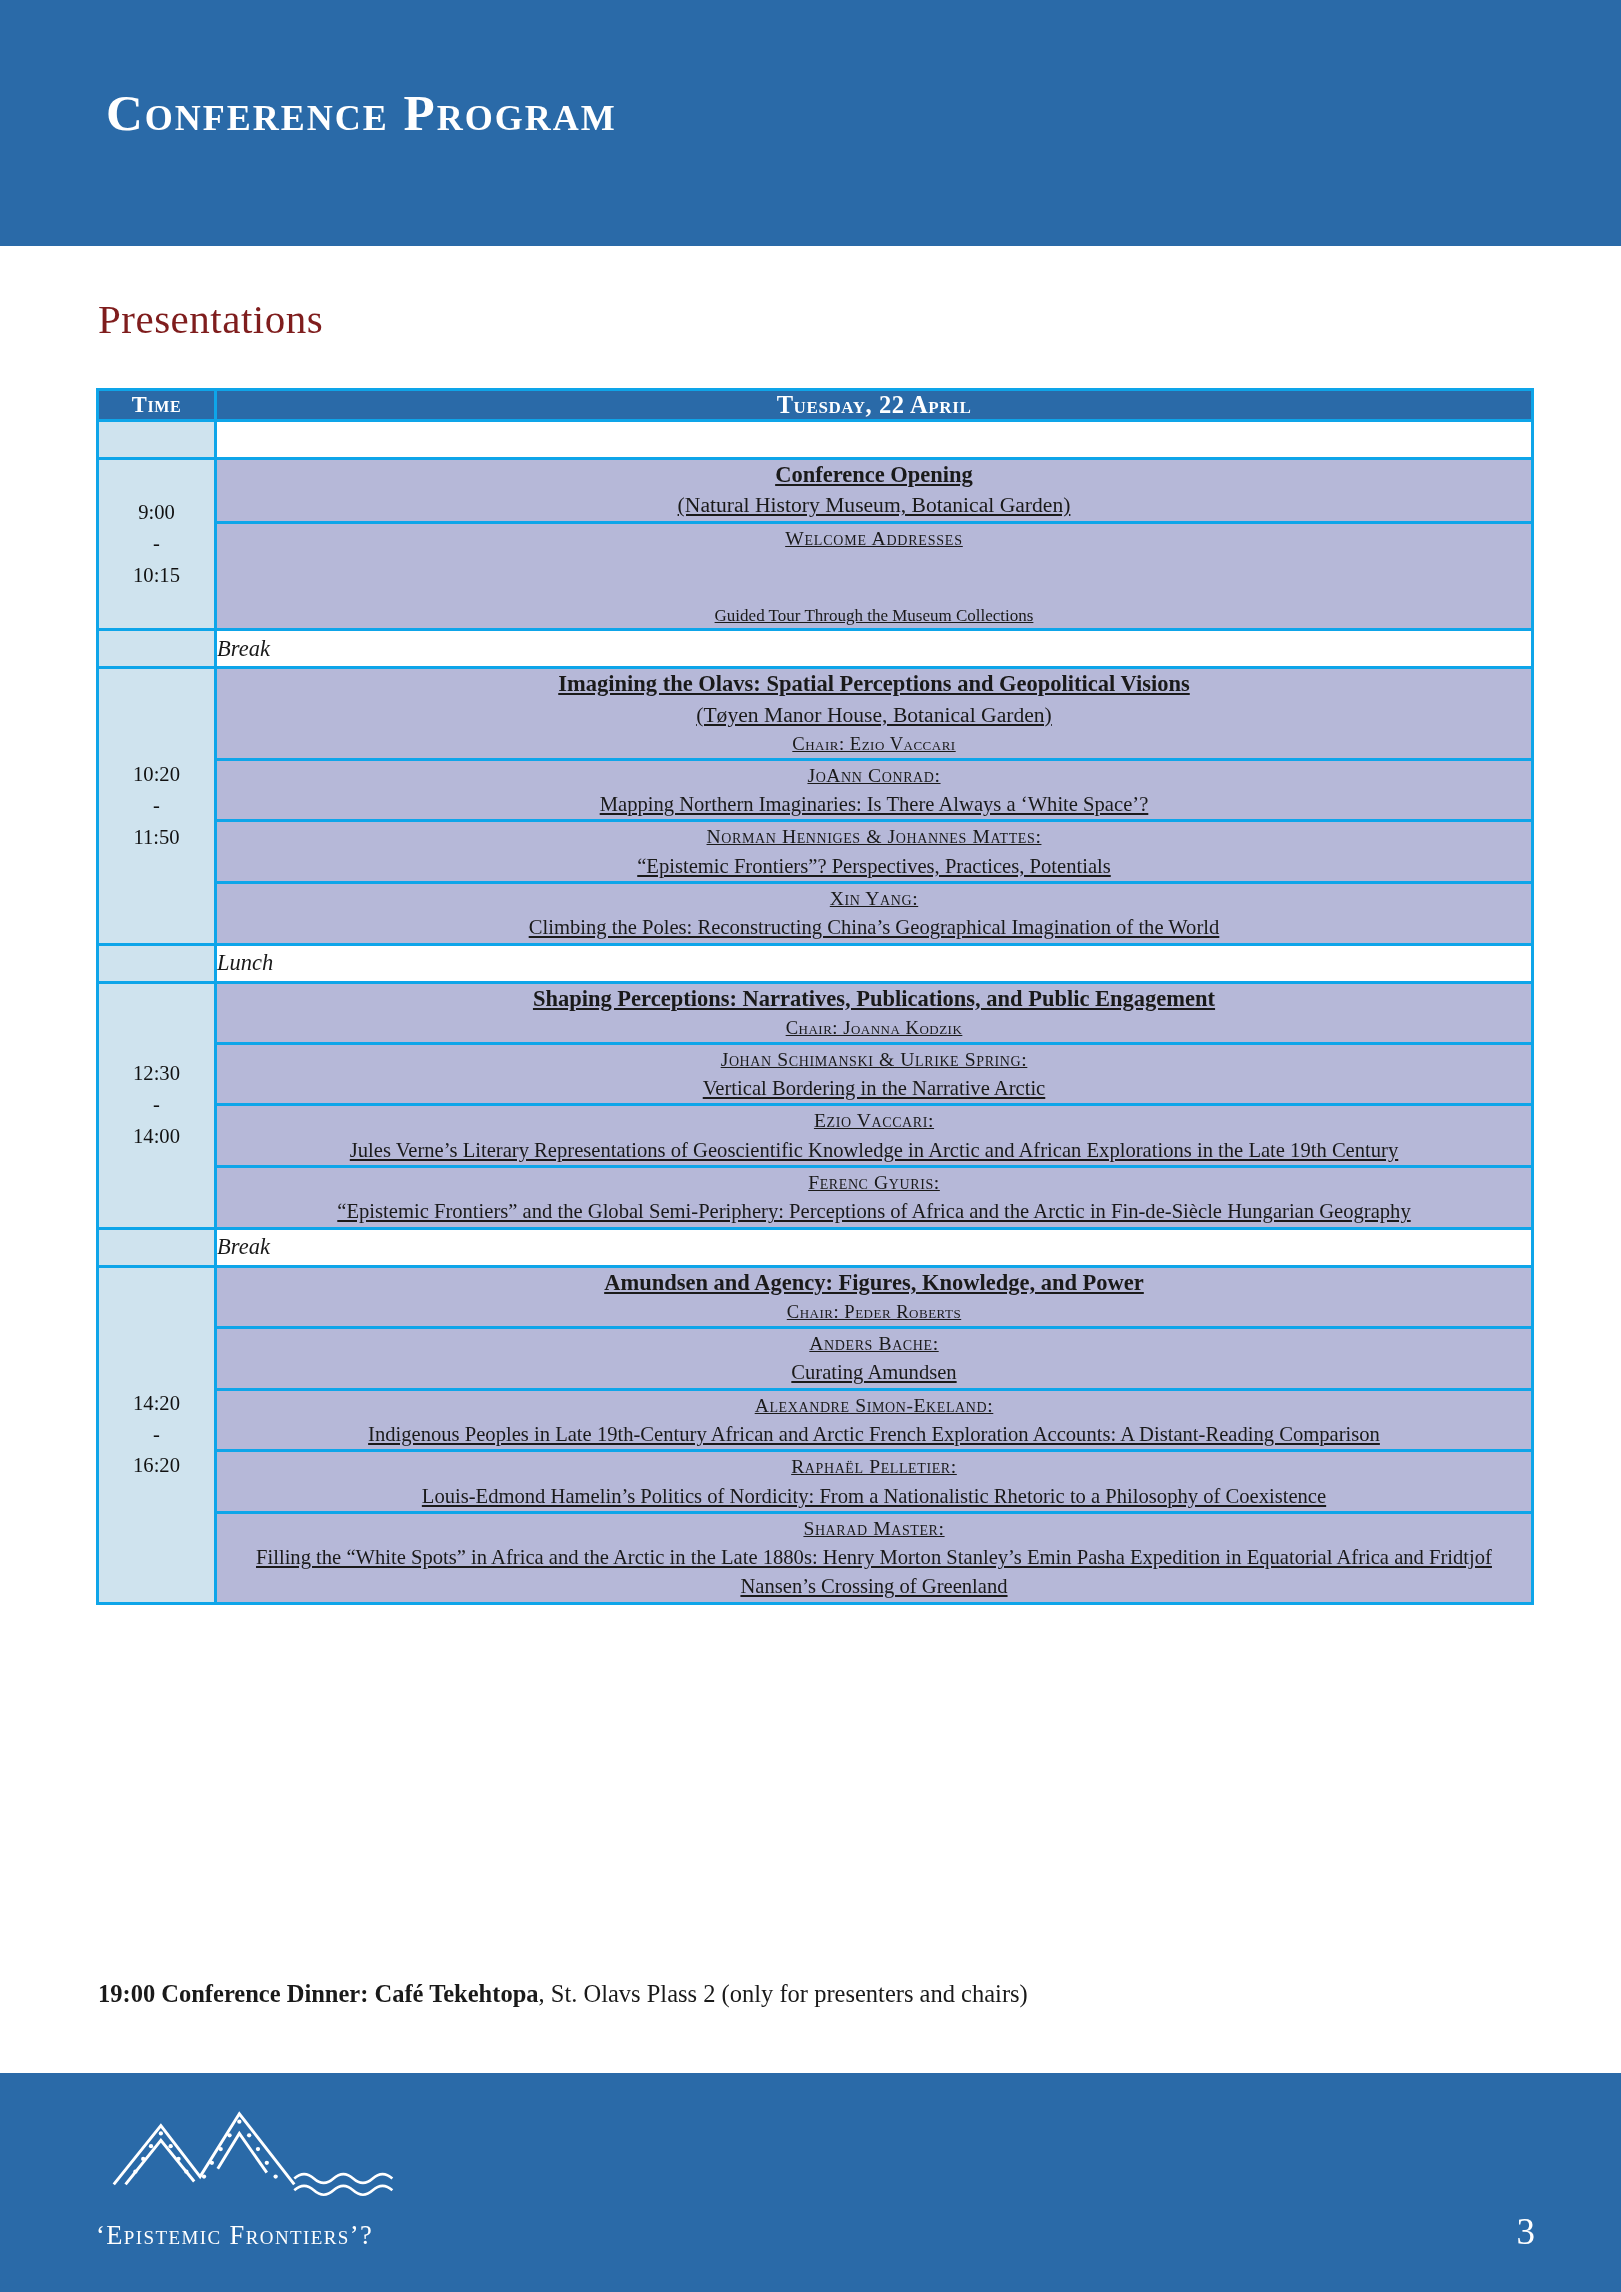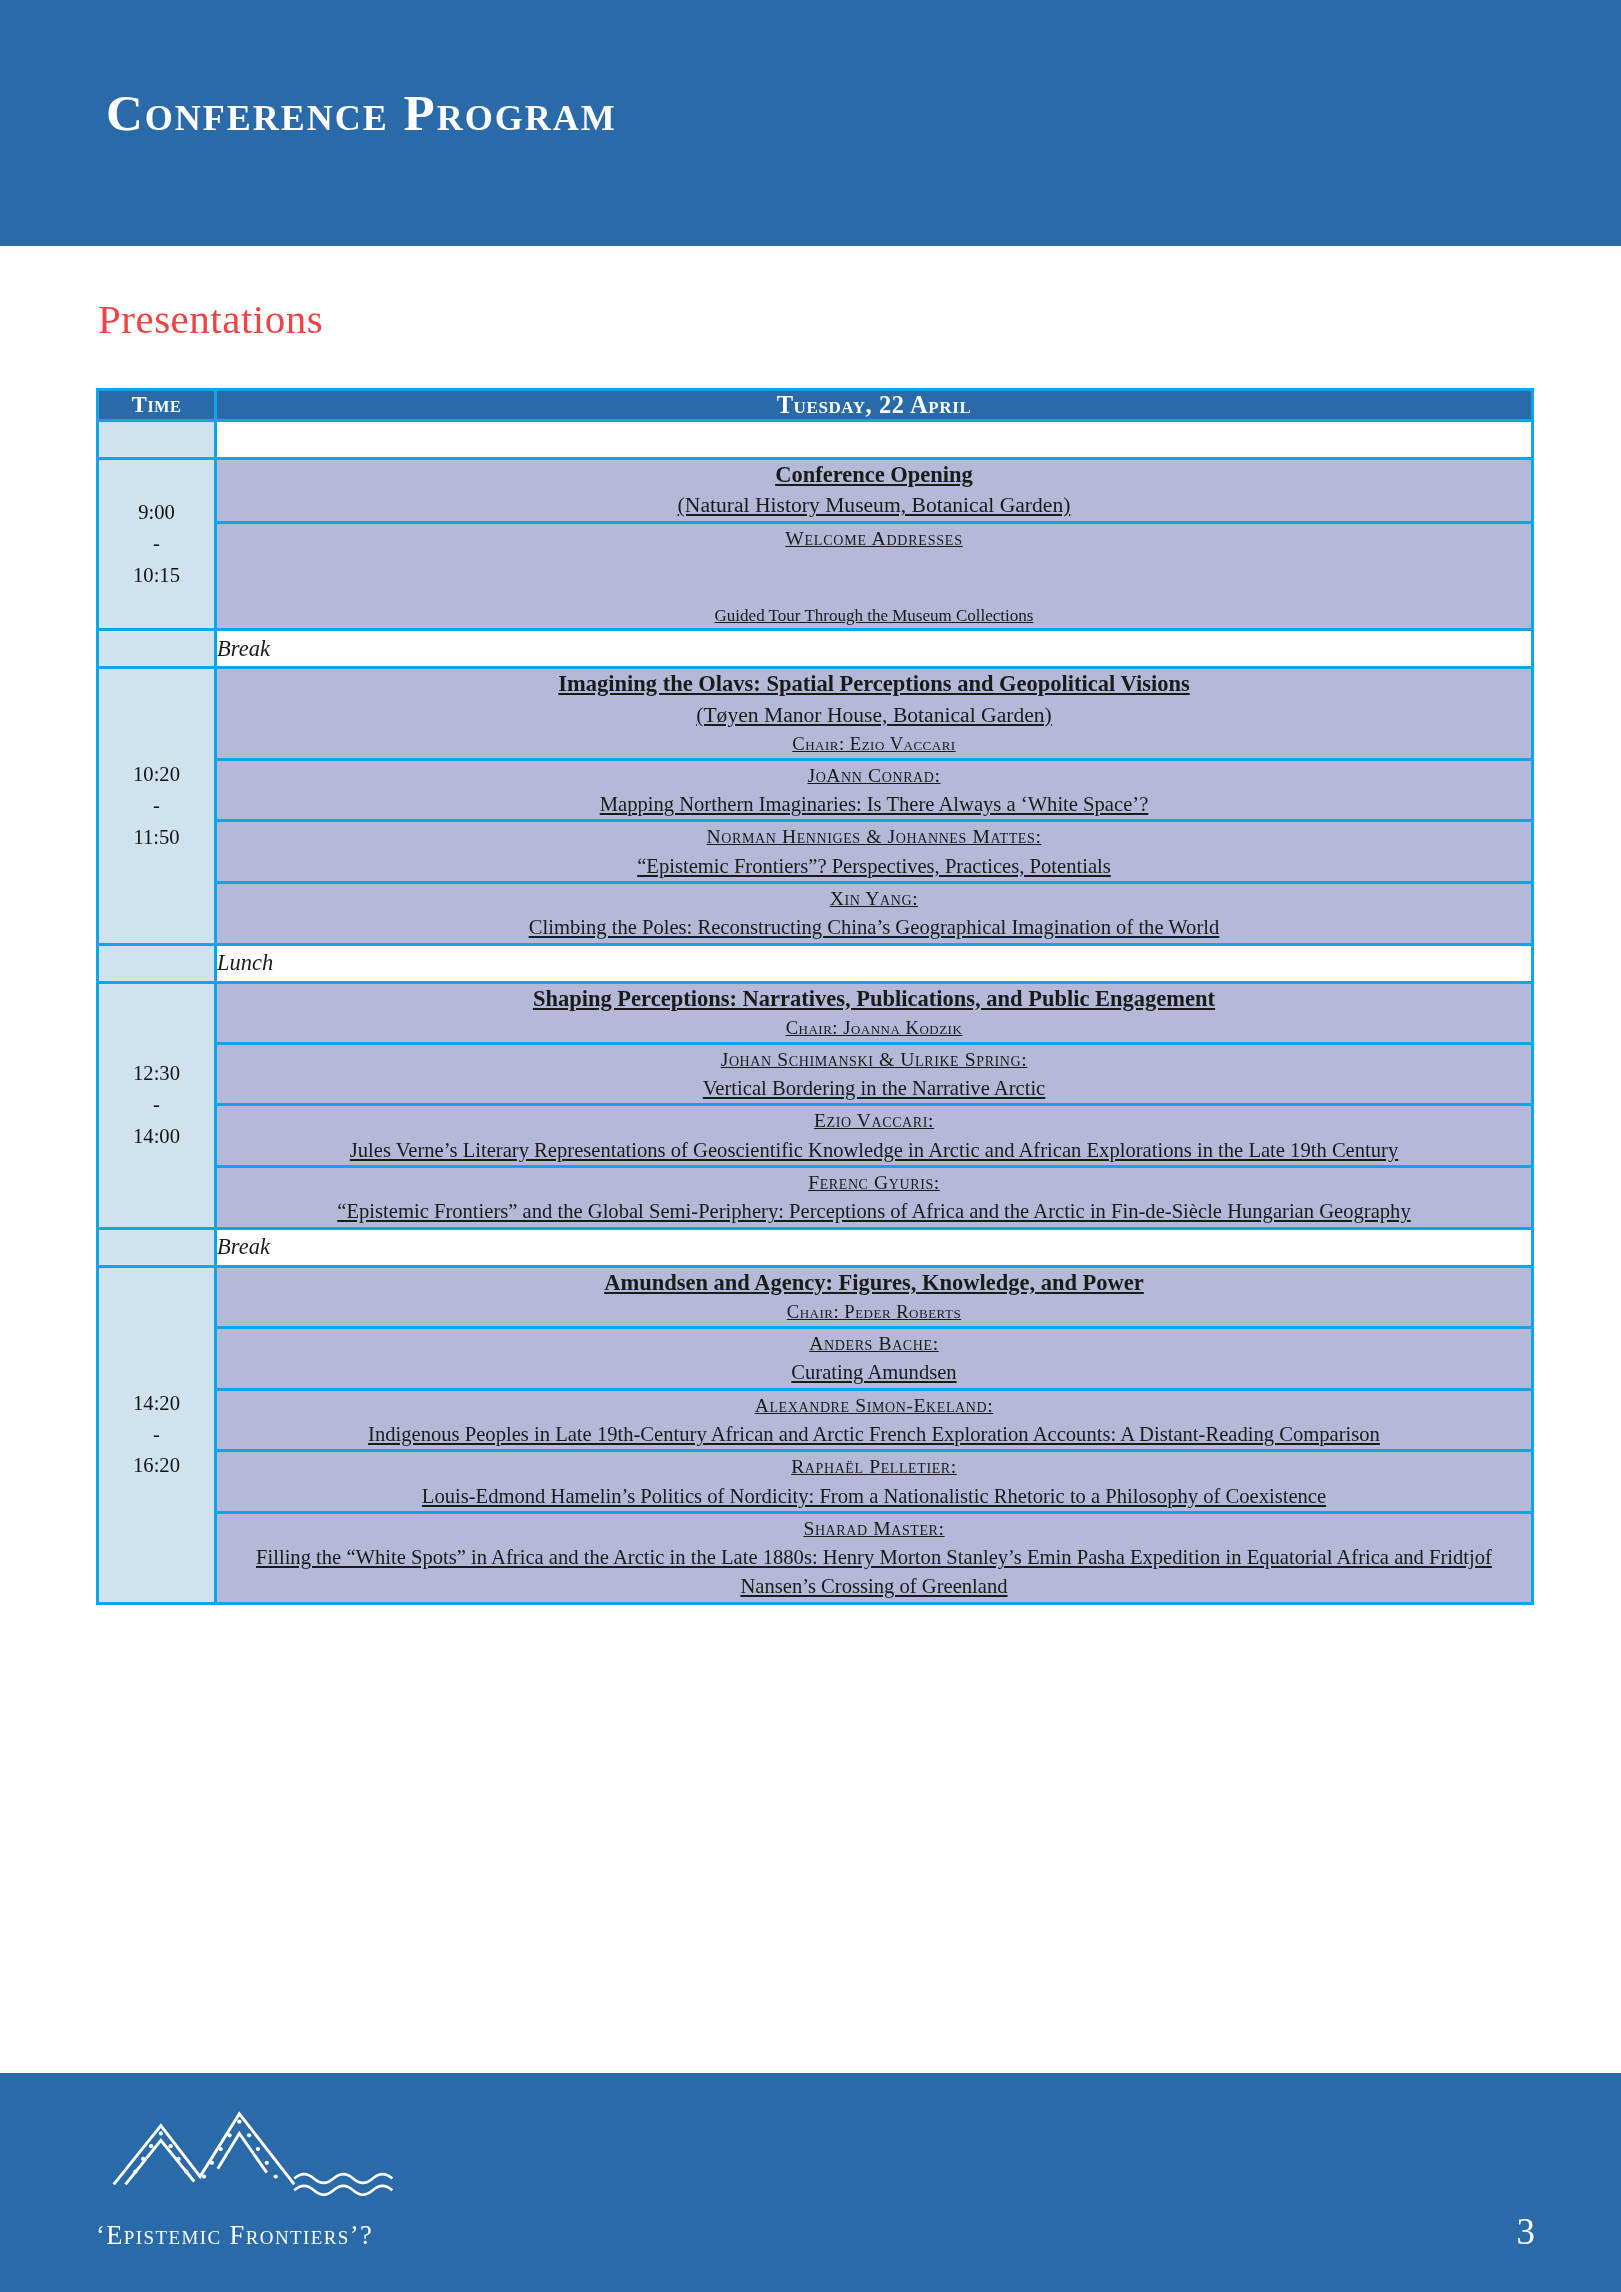--- a/index.html
+++ b/index.html
@@ -44,21 +44,21 @@
     top: 221px;
     width: 1621px;
     height: 1852px;
   }
   .section-title {
     position: absolute;
     left: 98px;
     top: 74px;
     font-size: 41px;
     font-family: "Liberation Serif", serif;
-    color: #ef4444;
+    color: #7f1d1d;
     letter-spacing: 0.5px;
   }
 
   
   .prog-table {
     position: absolute;
     left: 96px;
     top: 167px;
     width: 1435px;
     border-collapse: collapse;
@@ -326,20 +326,23 @@
         </tr>
         <tr>
           <td class="slot">
             <div class="speaker">Sharad Master:</div>
             <div class="talk">Filling the “White Spots” in Africa and the Arctic in the Late 1880s: Henry Morton Stanley’s Emin Pasha Expedition in Equatorial Africa and Fridtjof Nansen’s Crossing of Greenland</div>
           </td>
         </tr>
       </tbody>
   </table>
 
+  <div class="dinner">
+    <b>19:00 Conference Dinner: Café Tekehtopa</b><span>, St. Olavs Plass 2 (only for presenters and chairs)</span>
+  </div>
 </div>
 
 <div class="footer-band">
   <svg class="footer-logo" viewBox="0 0 420 110">
     <g fill="none" stroke="#ffffff" stroke-width="3">
       <polyline points="12,86 60,26 100,78 140,14 196,86"></polyline>
       <polyline points="24,86 60,41 94,83"></polyline>
       <polyline points="118,70 140,34 168,74"></polyline>
     </g>
     <g fill="#ffffff">

